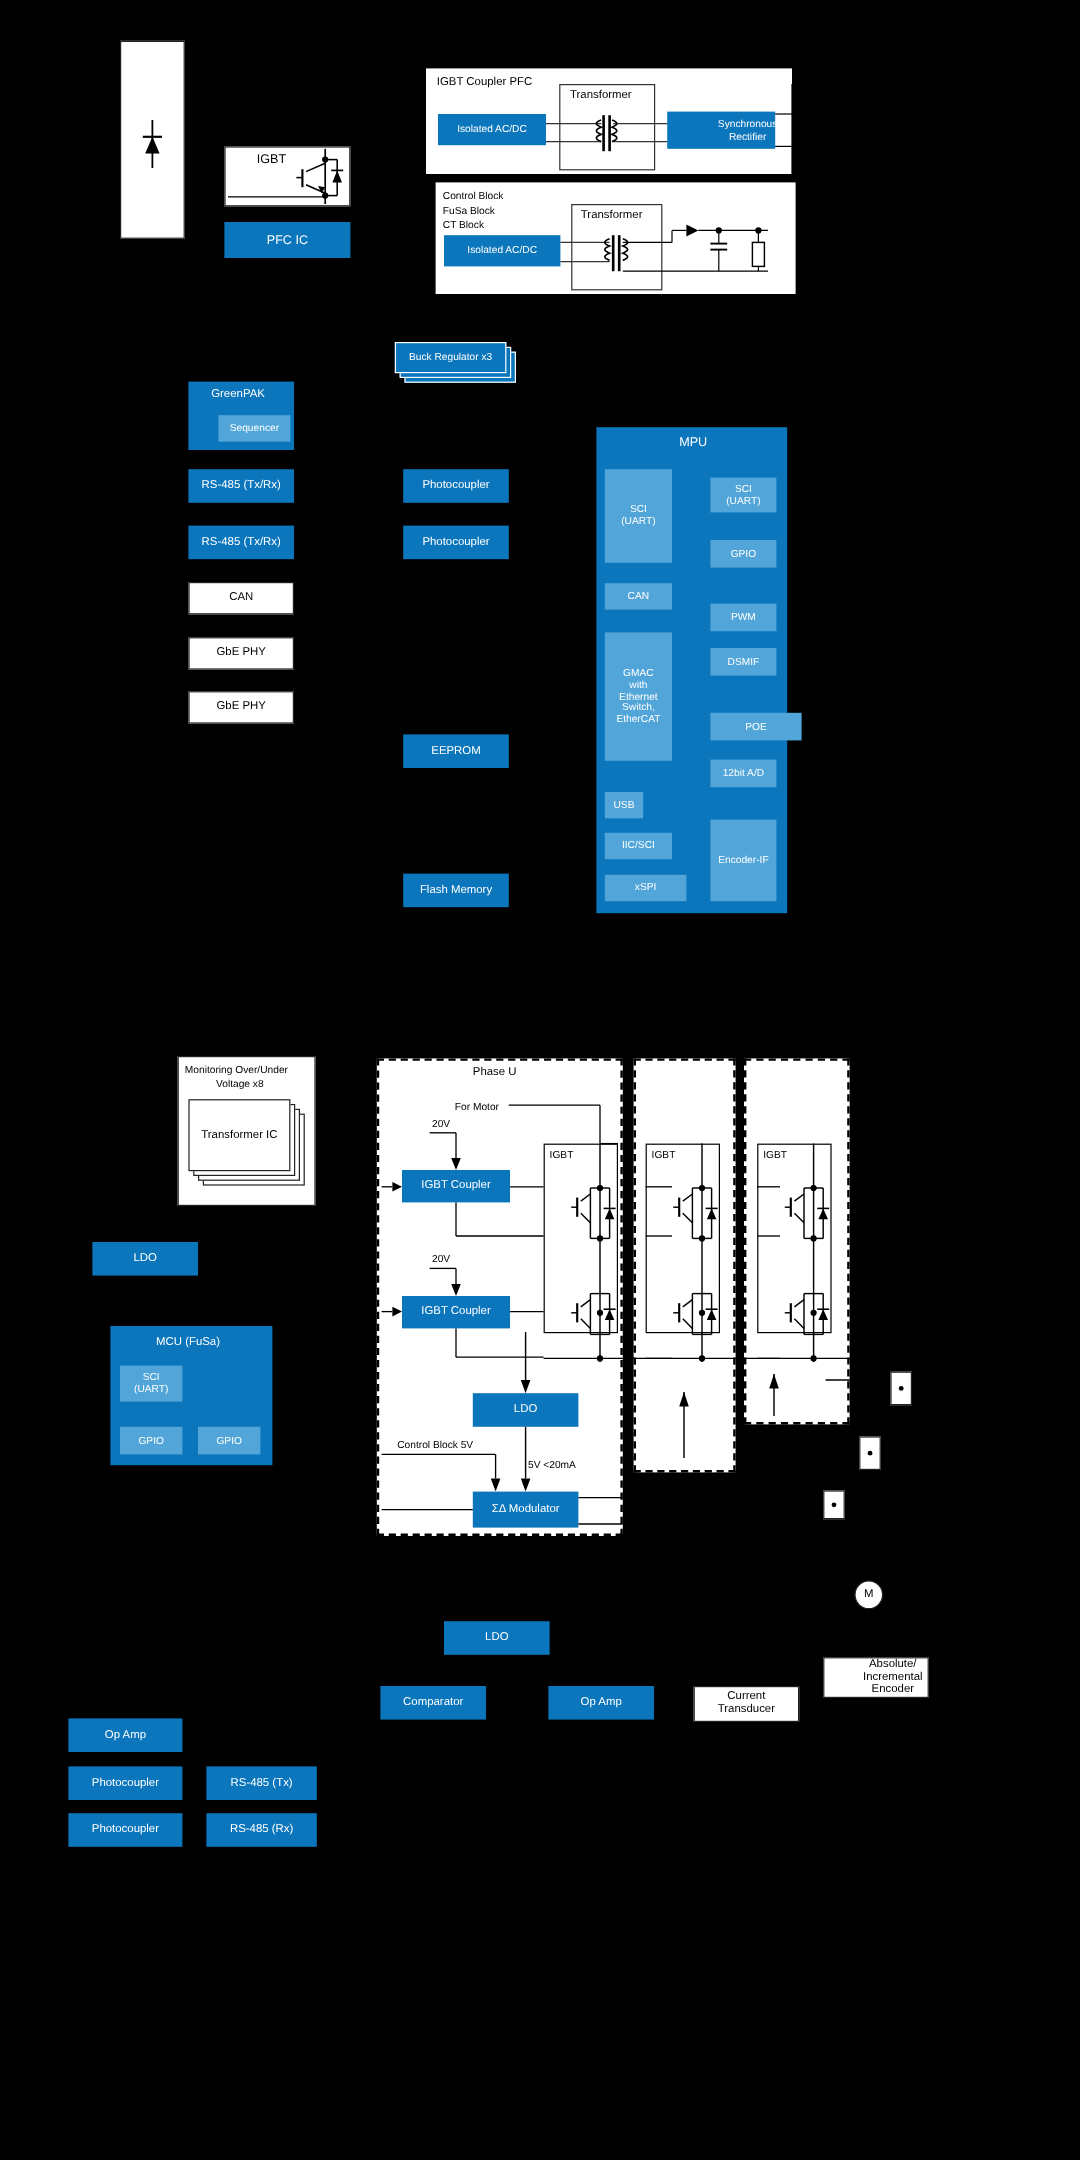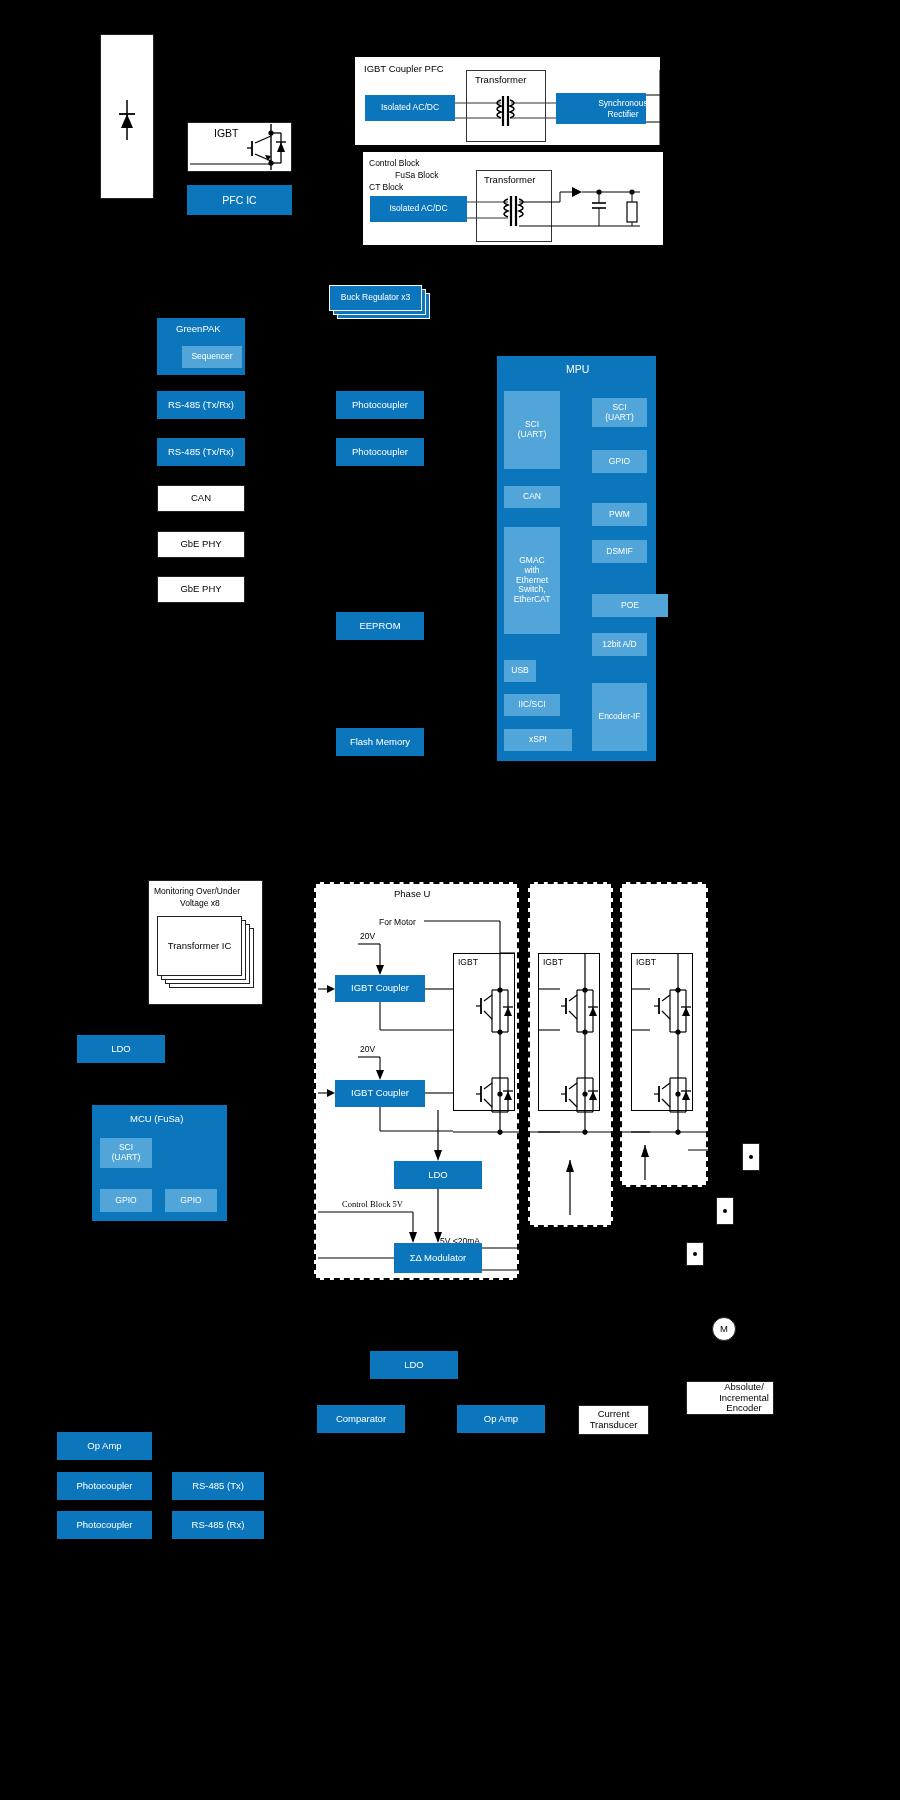--- a/index.html
+++ b/index.html
@@ -70,21 +70,21 @@
     <line x1="508" y1="96" x2="508" y2="126" stroke="#000" stroke-width="2.2"></line>
     <path d="M501,100 q-8,3 0,6 q-8,3 0,6 q-8,3 0,6" fill="none" stroke="#000" stroke-width="1.4"></path>
     <path d="M510,100 q8,3 0,6 q8,3 0,6 q8,3 0,6" fill="none" stroke="#000" stroke-width="1.4"></path>
     <line x1="646" y1="95" x2="665" y2="95" stroke="#000" stroke-width="1"></line>
     <line x1="646" y1="122" x2="665" y2="122" stroke="#000" stroke-width="1"></line>
     <line x1="660" y1="70" x2="660" y2="158" stroke="#000" stroke-width="1"></line>
   </svg>
 
   <div class="b plain" style="left:363px;top:152px;width:300px;height:93px;"></div>
   <div class="lbl f8" style="left:369px;top:158px;">Control Block</div>
-  <div class="lbl f8" style="left:369px;top:170px;margin-left:26px;">FuSa Block</div>
+  <div class="lbl f8" style="left:369px;top:170px;">FuSa Block</div>
   <div class="lbl f8" style="left:369px;top:182px;">CT Block</div>
   <div class="b blue f8" style="left:370px;top:196px;width:97px;height:26px;">Isolated AC/DC</div>
   <div class="b" style="left:476px;top:170px;width:76px;height:72px;border:1.2px solid #333;"></div>
   <div class="lbl f9" style="left:484px;top:174px;">Transformer</div>
   <svg width="900" height="1800">
     <line x1="467" y1="202" x2="508" y2="202" stroke="#333" stroke-width="1"></line>
     <line x1="467" y1="218" x2="508" y2="218" stroke="#333" stroke-width="1"></line>
     <line x1="511" y1="196" x2="511" y2="226" stroke="#000" stroke-width="2.2"></line>
     <line x1="516" y1="196" x2="516" y2="226" stroke="#000" stroke-width="2.2"></line>
     <path d="M508,199 q-8,3 0,6 q-8,3 0,6 q-8,3 0,6" fill="none" stroke="#000" stroke-width="1.4"></path>
@@ -168,22 +168,22 @@
   <div class="b lblue f8" style="left:165px;top:1189px;width:52px;height:23px;">GPIO</div>
 
   <div class="dash" style="left:314px;top:882px;width:205px;height:398px;"></div>
   <div class="lbl f9" style="left:394px;top:888px;">Phase U</div>
   <div class="lbl f8" style="left:379px;top:917px;">For Motor</div>
   <div class="lbl f8" style="left:360px;top:931px;">20V</div>
   <div class="b blue f9" style="left:335px;top:975px;width:90px;height:27px;">IGBT Coupler</div>
   <div class="lbl f8" style="left:360px;top:1044px;">20V</div>
   <div class="b blue f9" style="left:335px;top:1080px;width:90px;height:27px;">IGBT Coupler</div>
   <div class="b blue f9" style="left:394px;top:1161px;width:88px;height:28px;">LDO</div>
-  <div class="lbl f8" style="left:342px;top:1199px;font-family:Liberation Serif, serif;">Control Block 5V</div>
-  <div class="lbl f8" style="left:440px;top:1215px;margin-top:21px;">5V &lt;20mA</div>
+  <div class="lbl f8" style="left:331px;top:1199px;">Control Block 5V</div>
+  <div class="lbl f8" style="left:440px;top:1215px;">5V &lt;20mA</div>
   <div class="b blue f9" style="left:394px;top:1243px;width:88px;height:30px;">ΣΔ Modulator</div>
 
   <div class="b" style="left:453px;top:953px;width:62px;height:158px;border:1.2px solid #000;"></div>
   <div class="lbl f8" style="left:458px;top:957px;">IGBT</div>
 
   <div class="dash" style="left:528px;top:882px;width:85px;height:345px;"></div>
   <div class="b" style="left:538px;top:953px;width:62px;height:158px;border:1.2px solid #000;"></div>
   <div class="lbl f8" style="left:543px;top:957px;">IGBT</div>
 
   <div class="dash" style="left:620px;top:882px;width:88px;height:305px;"></div>
@@ -347,21 +347,21 @@
     <circle cx="751" cy="1157" r="2" fill="#000"></circle>
     <circle cx="725" cy="1211" r="2" fill="#000"></circle>
     <circle cx="695" cy="1254" r="2" fill="#000"></circle>
   </svg>
 
   <div class="b white f9" style="left:712px;top:1317px;width:24px;height:24px;border-radius:50%;">M</div>
 
   <div class="b blue f9" style="left:370px;top:1351px;width:88px;height:28px;">LDO</div>
   <div class="b blue f9" style="left:317px;top:1405px;width:88px;height:28px;">Comparator</div>
   <div class="b blue f9" style="left:457px;top:1405px;width:88px;height:28px;">Op Amp</div>
-  <div class="b white f9" style="left:578px;top:1405px;width:71px;height:30px;white-space:pre-line;">Current
+  <div class="b white f9" style="left:578px;top:1405px;width:88px;height:30px;white-space:pre-line;">Current
 Transducer</div>
   <div class="b white f9" style="left:686px;top:1381px;width:88px;height:34px;white-space:pre-line;padding-left:28px;">Absolute/
 Incremental
 Encoder</div>
 
   <div class="b blue f9" style="left:57px;top:1432px;width:95px;height:28px;">Op Amp</div>
   <div class="b blue f9" style="left:57px;top:1472px;width:95px;height:28px;">Photocoupler</div>
   <div class="b blue f9" style="left:172px;top:1472px;width:92px;height:28px;">RS-485 (Tx)</div>
   <div class="b blue f9" style="left:57px;top:1511px;width:95px;height:28px;">Photocoupler</div>
   <div class="b blue f9" style="left:172px;top:1511px;width:92px;height:28px;">RS-485 (Rx)</div>

